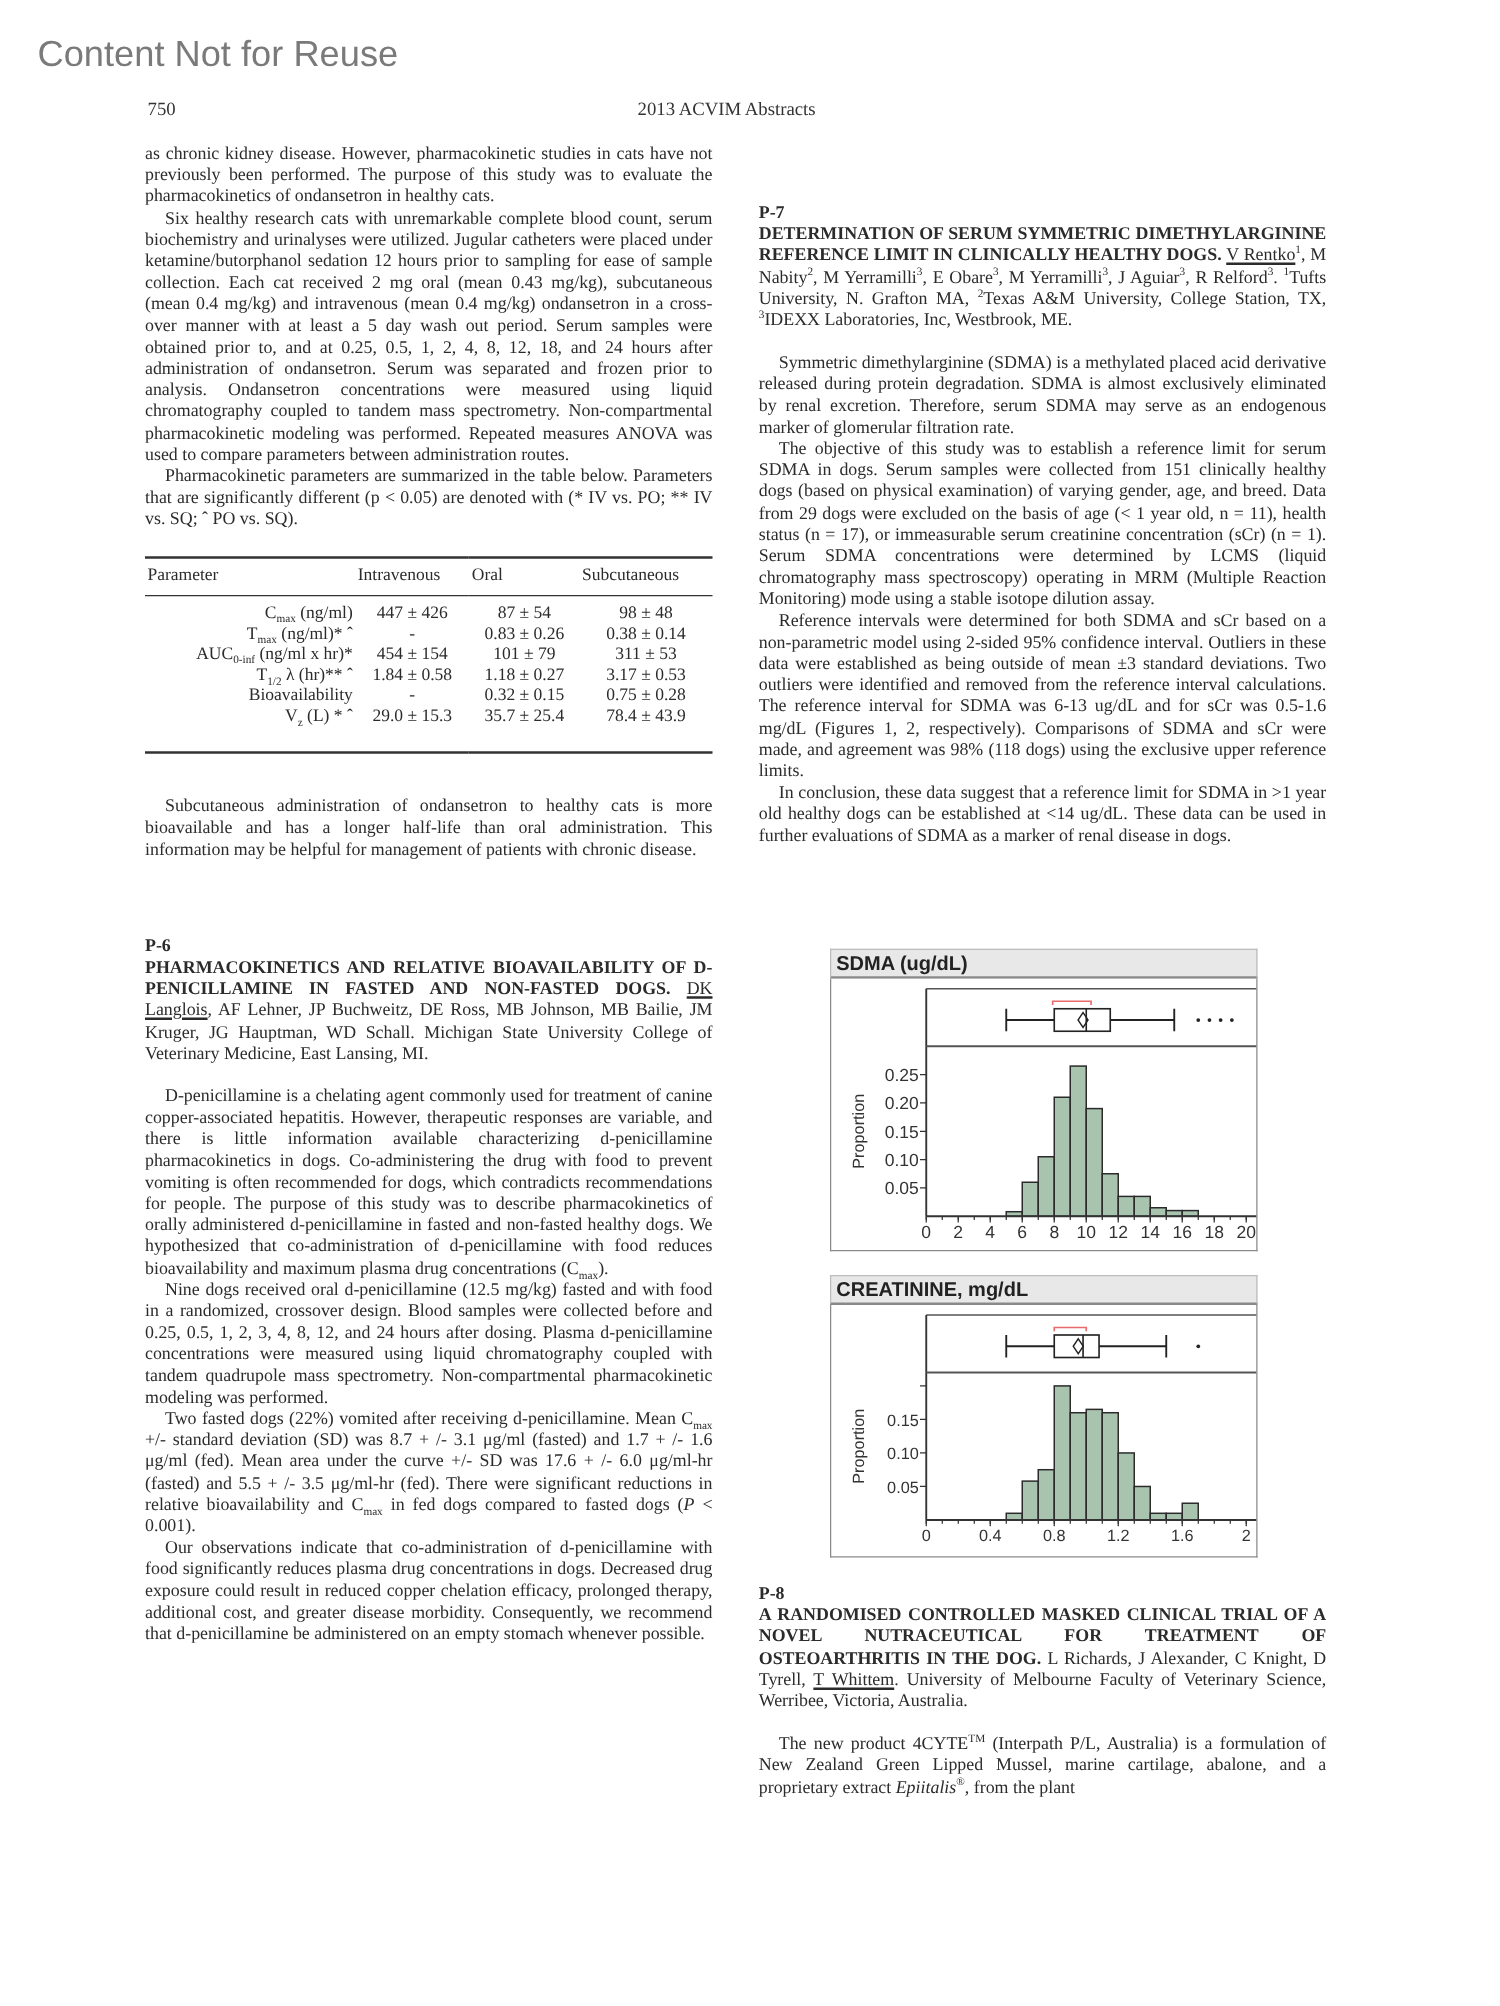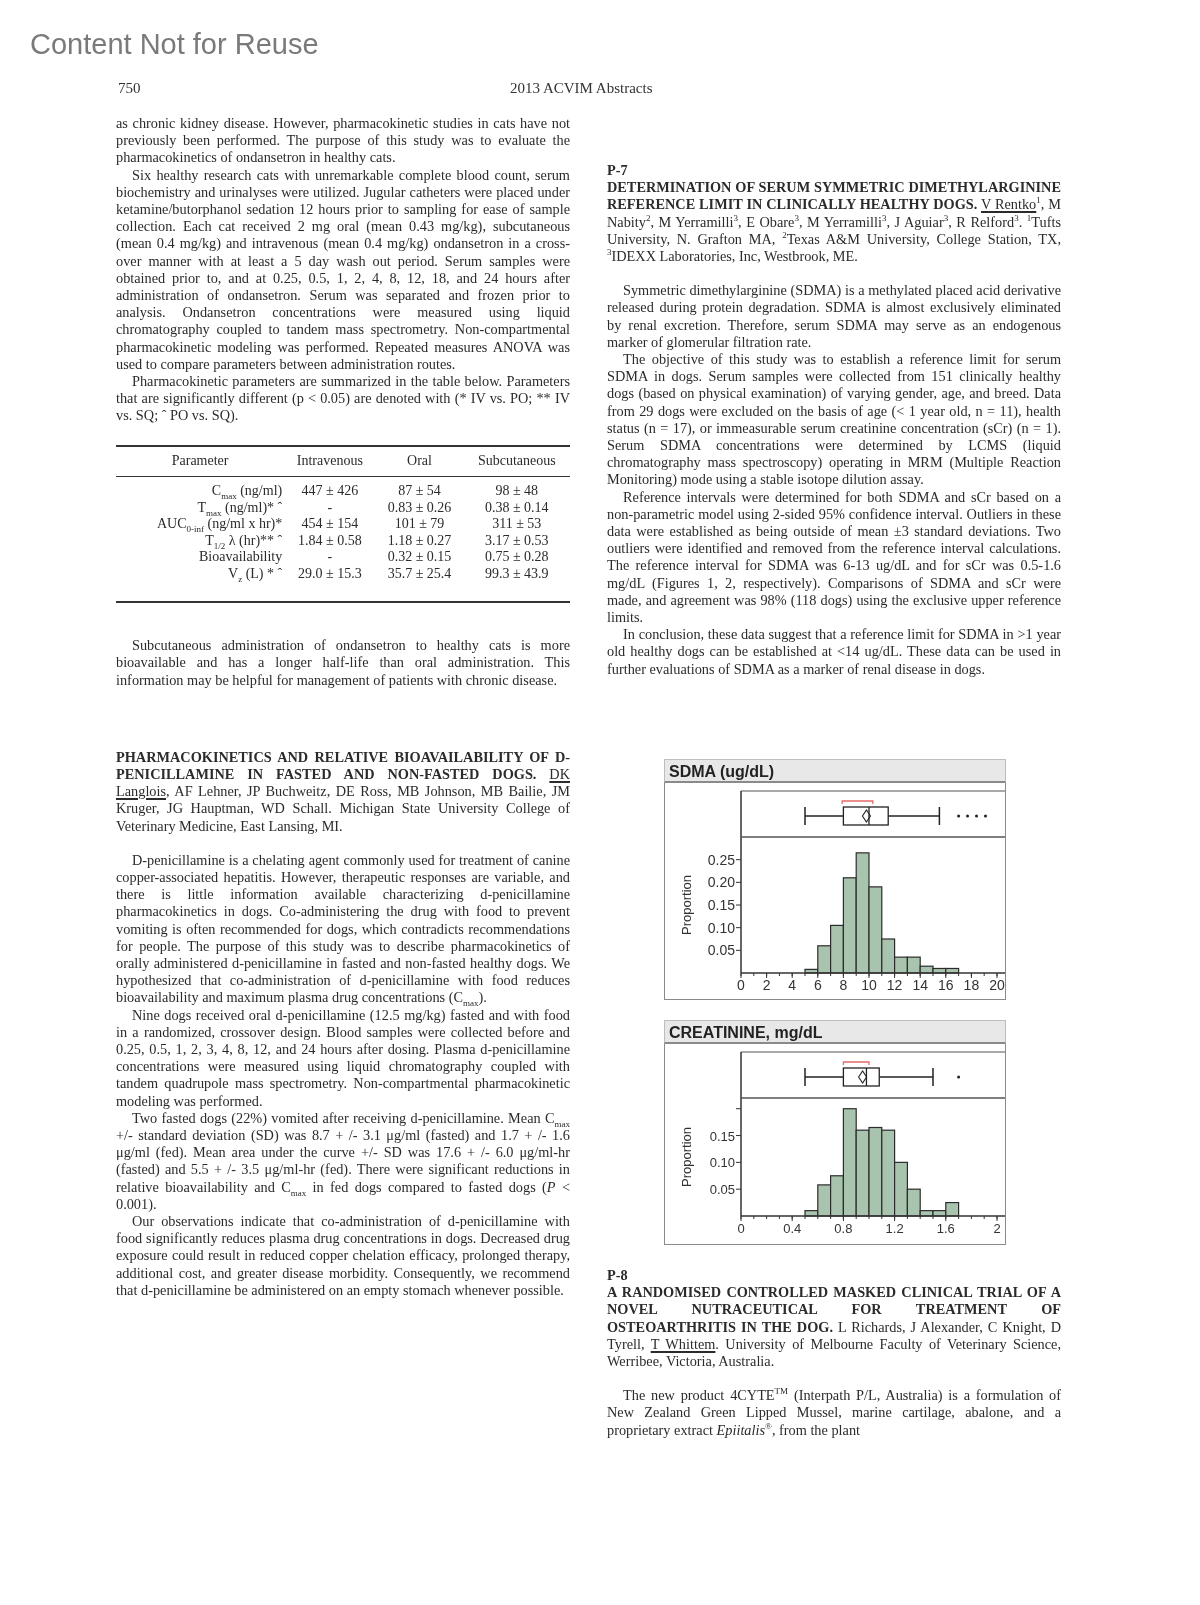--- a/index.html
+++ b/index.html
@@ -14,21 +14,21 @@
   .col-right { left:607px; top:132px;margin-top:30px; }
   p { margin:0; }
   .indent { text-indent:16px; }
   .abs-id { font-weight:bold; margin:0; }
   .abs-title { font-weight:bold; }
   .presenter { text-decoration:underline; text-decoration-thickness:2px; text-underline-offset:2px; }
   sup, sub { font-size:9px; line-height:0; }
   .gap-s { height:17px; }
   .gap-m { height:34px; }
   table.pk { border-collapse:collapse; width:454px; font-size:14px; line-height:16.5px; margin-top:20px; }
-  table.pk th { font-weight:normal; padding:6px 2px 7px 2px; text-align:center; border-top:2px solid #333; border-bottom:1.5px solid #333;margin-top:36px; }
+  table.pk th { font-weight:normal; padding:6px 2px 7px 2px; text-align:left; border-top:2px solid #333; border-bottom:1.5px solid #333;margin-top:36px; }
   table.pk td { padding:0 2px; text-align:center; white-space:nowrap; }
   table.pk td:first-child { text-align:right; }
   table.pk tr.first td { padding-top:6px; }
   table.pk tr.last td { border-bottom:2px solid #333; padding-bottom:19px;margin-left:32px; }
   .figure { position:absolute; left:664px; width:342px; font-family:"Liberation Sans", sans-serif; }
   .fig-title { background:#e8e8e8; border:1px solid #bdbdbd; border-bottom:2px solid #8a8a8a;
                font-size:16px; font-weight:bold; color:#222; padding:3px 4px; height:15px; }
   .fig-body { border:1px solid #8a8a8a; border-top:none; background:#fff; }
   svg text { font-family:"Liberation Sans", sans-serif; }
 </style>
@@ -81,29 +81,30 @@
         <tr>
           <td><span>Bioavailability</span><sub></sub><span></span></td>
           <td>-</td>
           <td>0.32 ± 0.15</td>
           <td>0.75 ± 0.28</td>
         </tr>
         <tr class="last">
           <td><span>V</span><sub>z</sub><span> (L) * ˆ</span></td>
           <td>29.0 ± 15.3</td>
           <td>35.7 ± 25.4</td>
-          <td>99.3 ± 43.9</td>
+          <td>78.4 ± 43.9</td>
         </tr>
       </tbody>
   </table>
 
   <div class="gap-m"></div>
   <p class="indent">Subcutaneous administration of ondansetron to healthy cats is more bioavailable and has a longer half-life than oral administration. This information may be helpful for management of patients with chronic disease.</p>
 
   <div style="height:60px"></div>
+  <p class="abs-id">P-6</p>
   <p><span class="abs-title">PHARMACOKINETICS AND RELATIVE BIOAVAILABILITY OF D-PENICILLAMINE IN FASTED AND NON-FASTED DOGS.</span> <span class="presenter">DK Langlois</span><span>, AF Lehner, JP Buchweitz, DE Ross, MB Johnson, MB Bailie, JM Kruger, JG Hauptman, WD Schall. Michigan State University College of Veterinary Medicine, East Lansing, MI.</span></p>
   <div class="gap-s"></div>
   <p class="indent"><span>D-penicillamine is a chelating agent commonly used for treatment of canine copper-associated hepatitis. However, therapeutic responses are variable, and there is little information available characterizing d-penicillamine pharmacokinetics in dogs. Co-administering the drug with food to prevent vomiting is often recommended for dogs, which contradicts recommendations for people. The purpose of this study was to describe pharmacokinetics of orally administered d-penicillamine in fasted and non-fasted healthy dogs. We hypothesized that co-administration of d-penicillamine with food reduces bioavailability and maximum plasma drug concentrations (C</span><sub>max</sub><span>).</span></p>
   <p class="indent">Nine dogs received oral d-penicillamine (12.5 mg/kg) fasted and with food in a randomized, crossover design. Blood samples were collected before and 0.25, 0.5, 1, 2, 3, 4, 8, 12, and 24 hours after dosing. Plasma d-penicillamine concentrations were measured using liquid chromatography coupled with tandem quadrupole mass spectrometry. Non-compartmental pharmacokinetic modeling was performed.</p>
   <p class="indent"><span>Two fasted dogs (22%) vomited after receiving d-penicillamine. Mean C</span><sub>max</sub><span> +/- standard deviation (SD) was 8.7 + /- 3.1 μg/ml (fasted) and 1.7 + /- 1.6 μg/ml (fed). Mean area under the curve +/- SD was 17.6 + /- 6.0 μg/ml-hr (fasted) and 5.5 + /- 3.5 μg/ml-hr (fed). There were significant reductions in relative bioavailability and C</span><sub>max</sub><span> in fed dogs compared to fasted dogs (</span><i>P</i><span> &lt; 0.001).</span></p>
   <p class="indent">Our observations indicate that co-administration of d-penicillamine with food significantly reduces plasma drug concentrations in dogs. Decreased drug exposure could result in reduced copper chelation efficacy, prolonged therapy, additional cost, and greater disease morbidity. Consequently, we recommend that d-penicillamine be administered on an empty stomach whenever possible.</p>
 </div>
 
 <div class="col col-right">
   <p class="abs-id">P-7</p>

